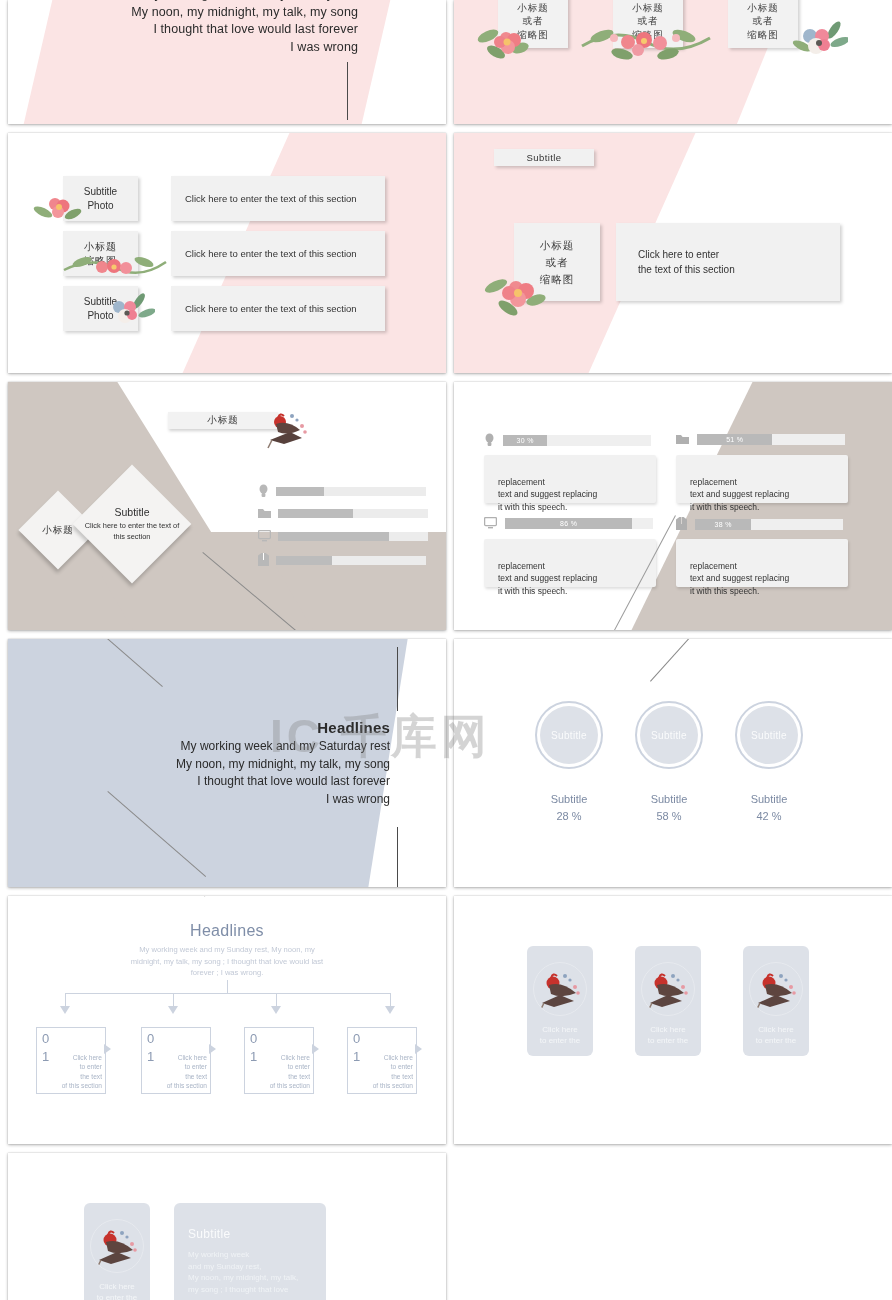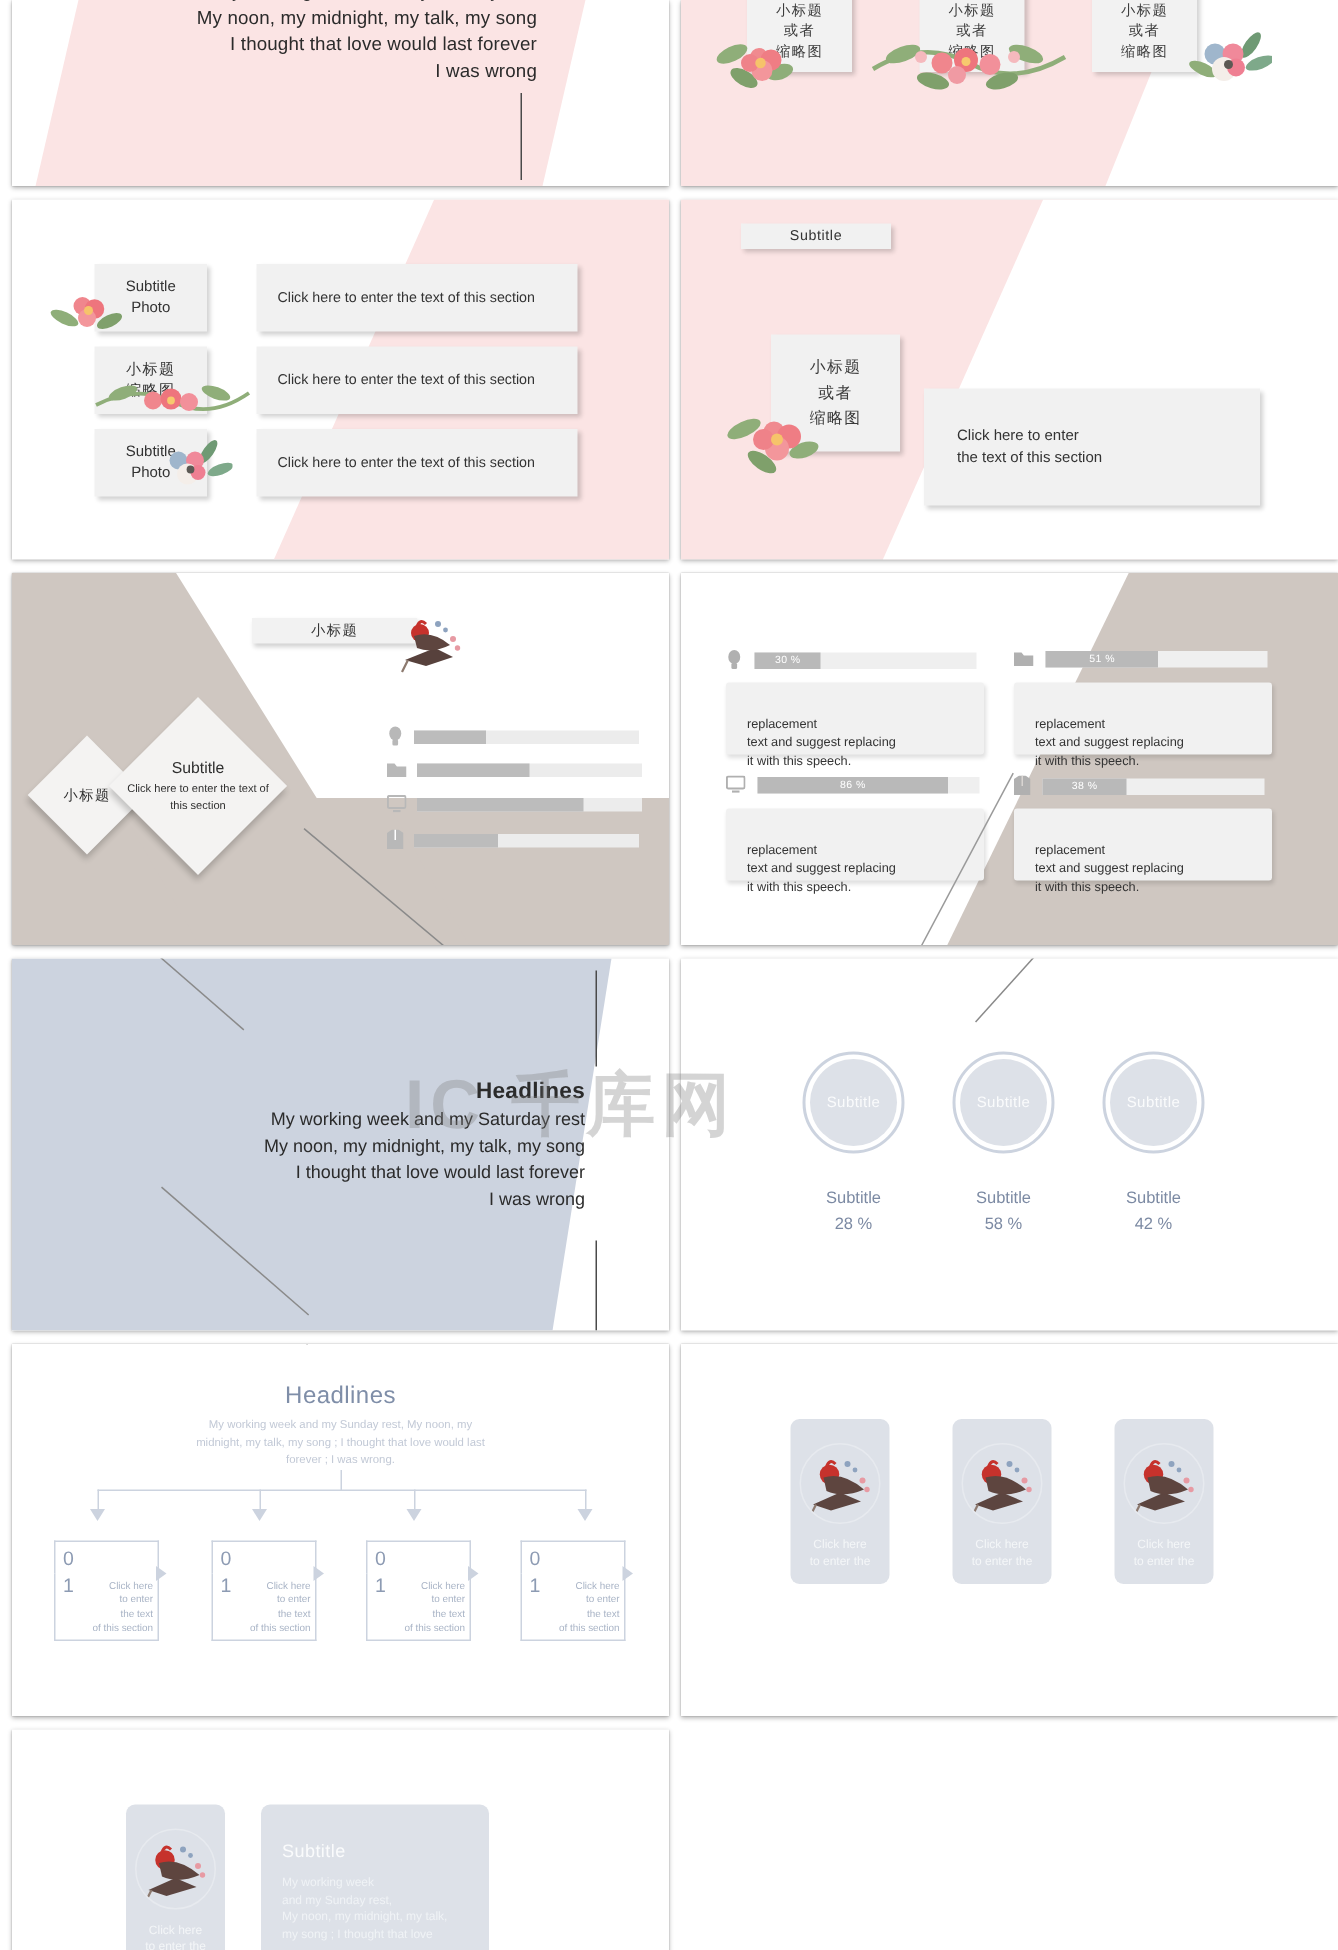--- a/index.html
+++ b/index.html
@@ -357,21 +357,21 @@
       <div class="card ctr pill" style="left:40px;top:16px;">
         <span>Subtitle</span>
       </div>
 
       <div class="card ctr thumb" style="left:60px;top:90px;">
         <span style="white-space:pre-line;">小标题
 或者
 缩略图</span>
       </div>
 
-      <div class="card lead body" style="left:162px;top:90px;margin-top:36px;">
+      <div class="card lead body" style="left:162px;top:90px;">
         <span style="white-space:pre-line;">Click here to enter
 the text of this section</span>
       </div>
 
       <svg class="flower" style="left:30px;top:135px;" width="70" height="50" viewBox="0 0 70 50">
         <ellipse cx="12" cy="18" rx="12" ry="5" fill="#8fae79" transform="rotate(-25 12 18)"></ellipse>
         <ellipse cx="24" cy="40" rx="11" ry="5" fill="#7fa06b" transform="rotate(35 24 40)"></ellipse>
         <ellipse cx="52" cy="32" rx="10" ry="5" fill="#8fae79" transform="rotate(-18 52 32)"></ellipse>
         <circle cx="32" cy="20" r="7" fill="#f08a8f"></circle>
           <circle cx="42" cy="23" r="8" fill="#ef7d84"></circle>

